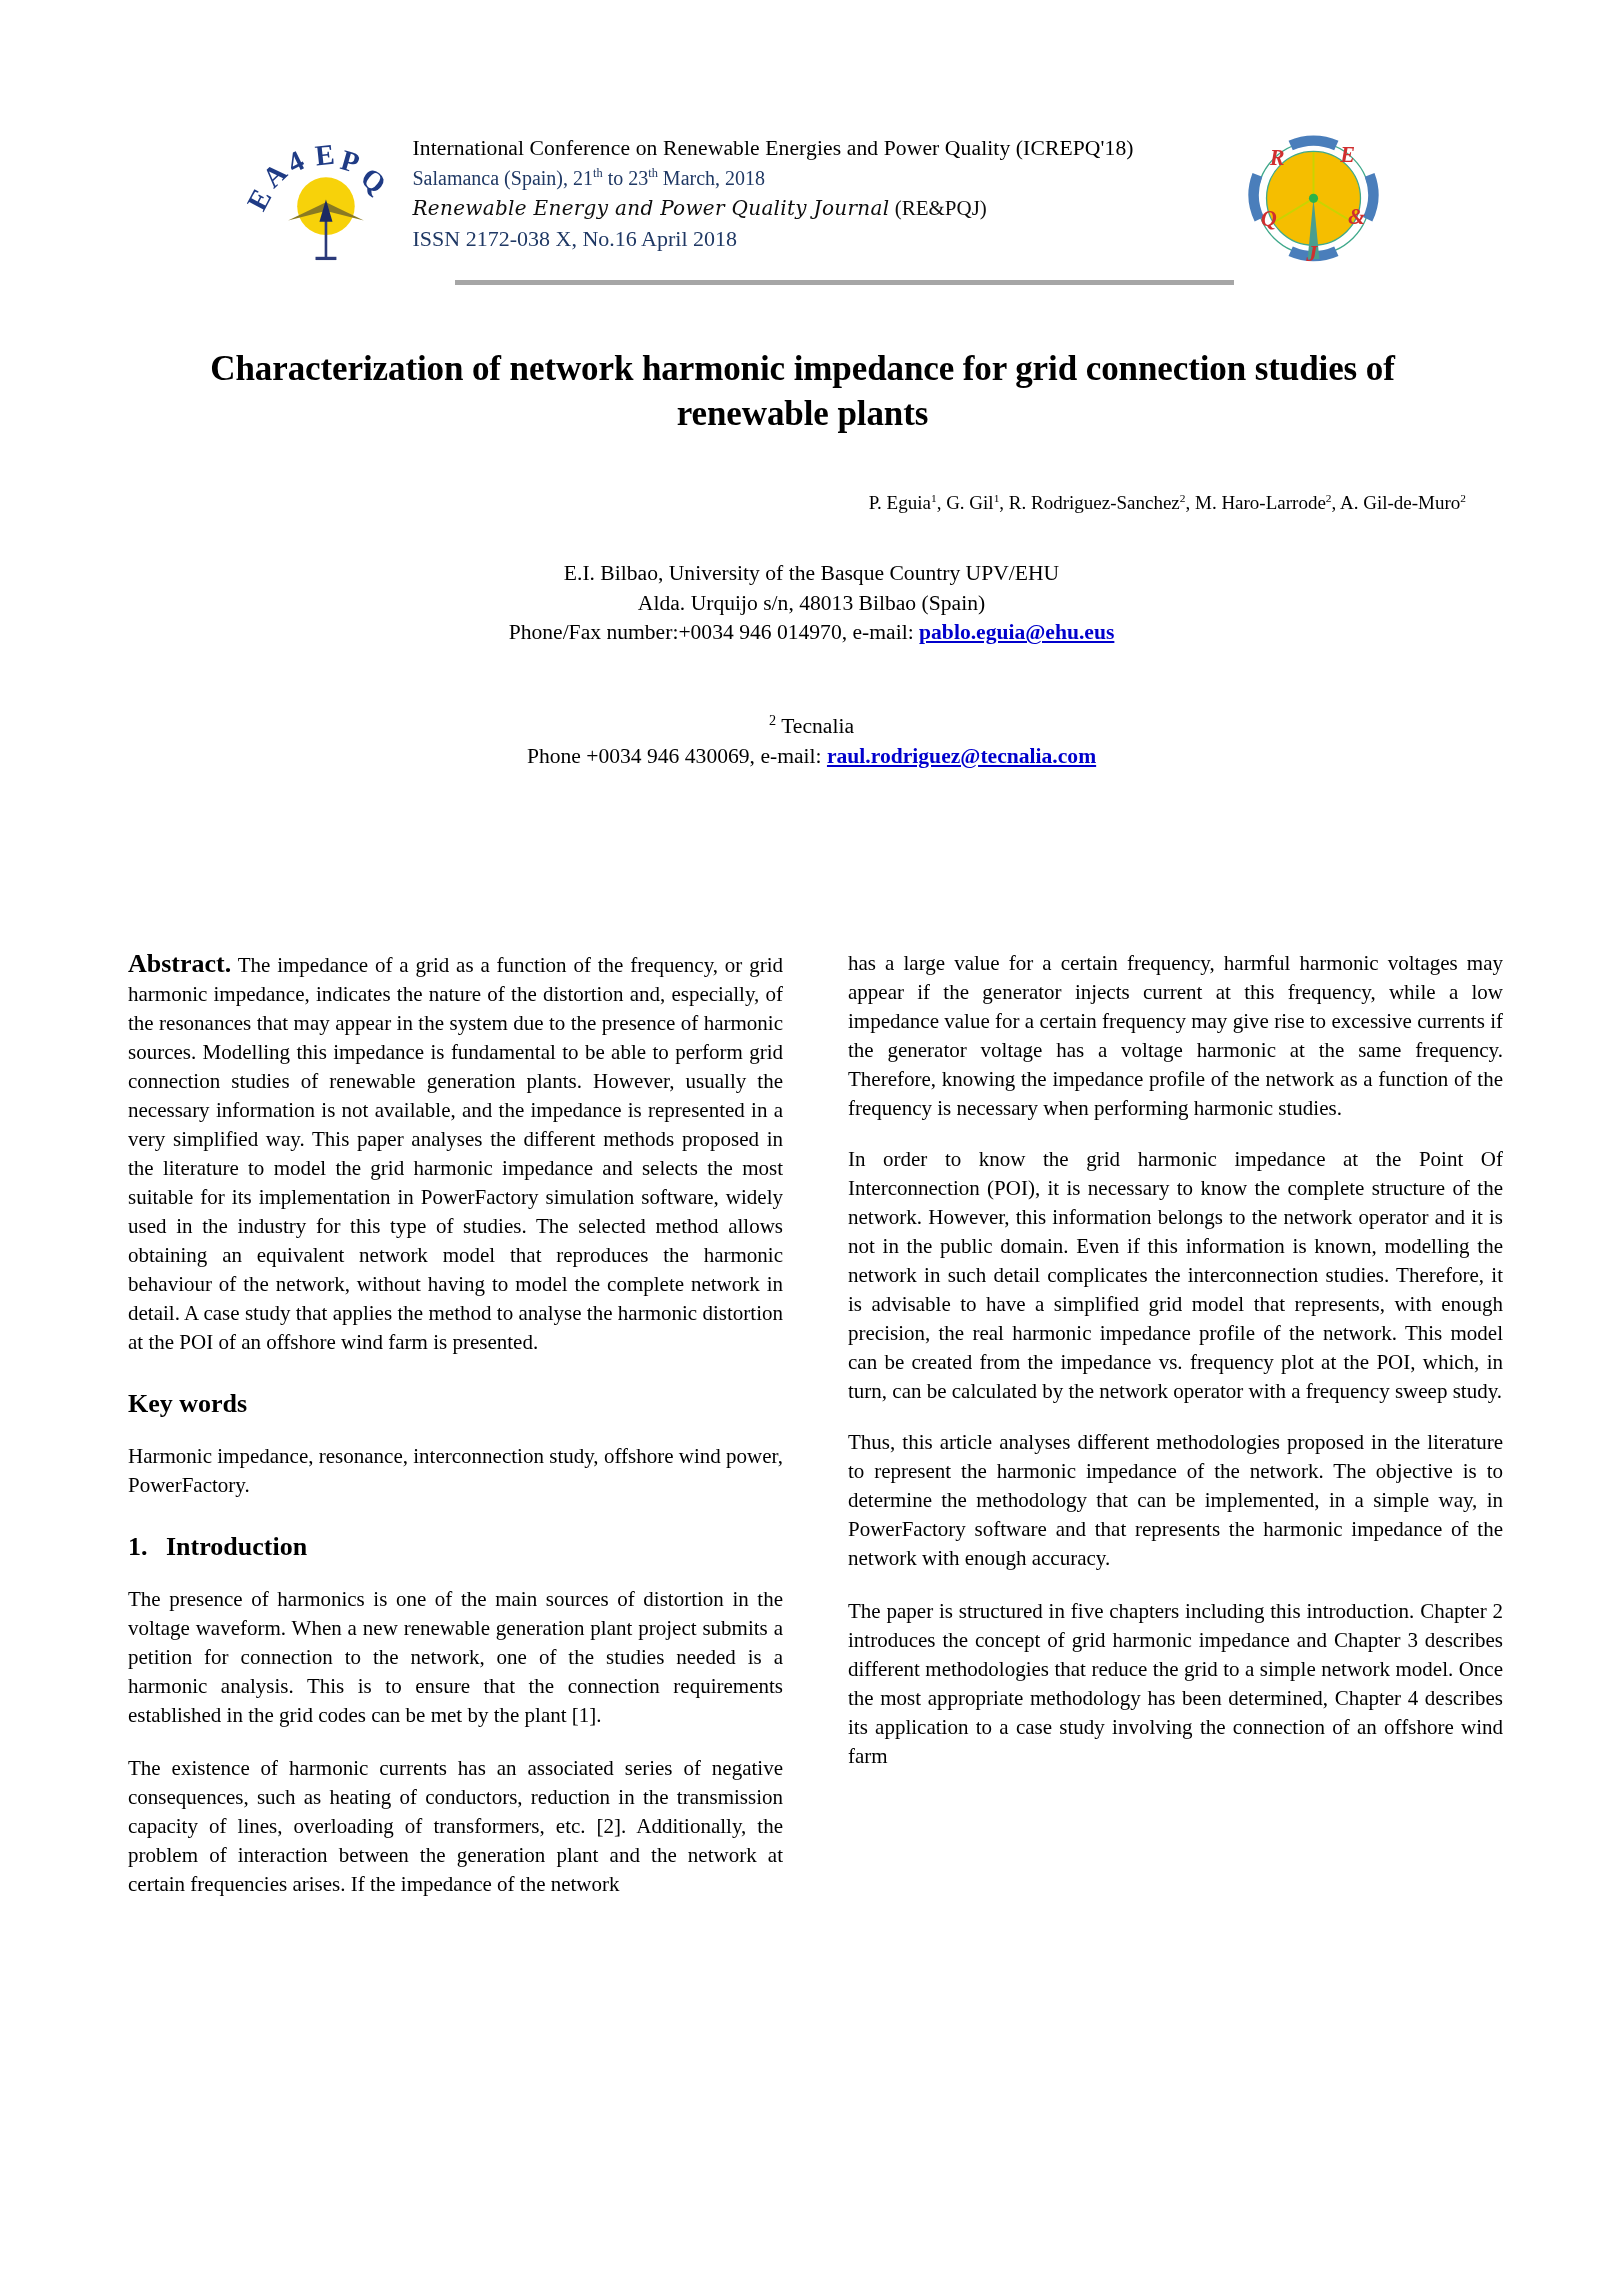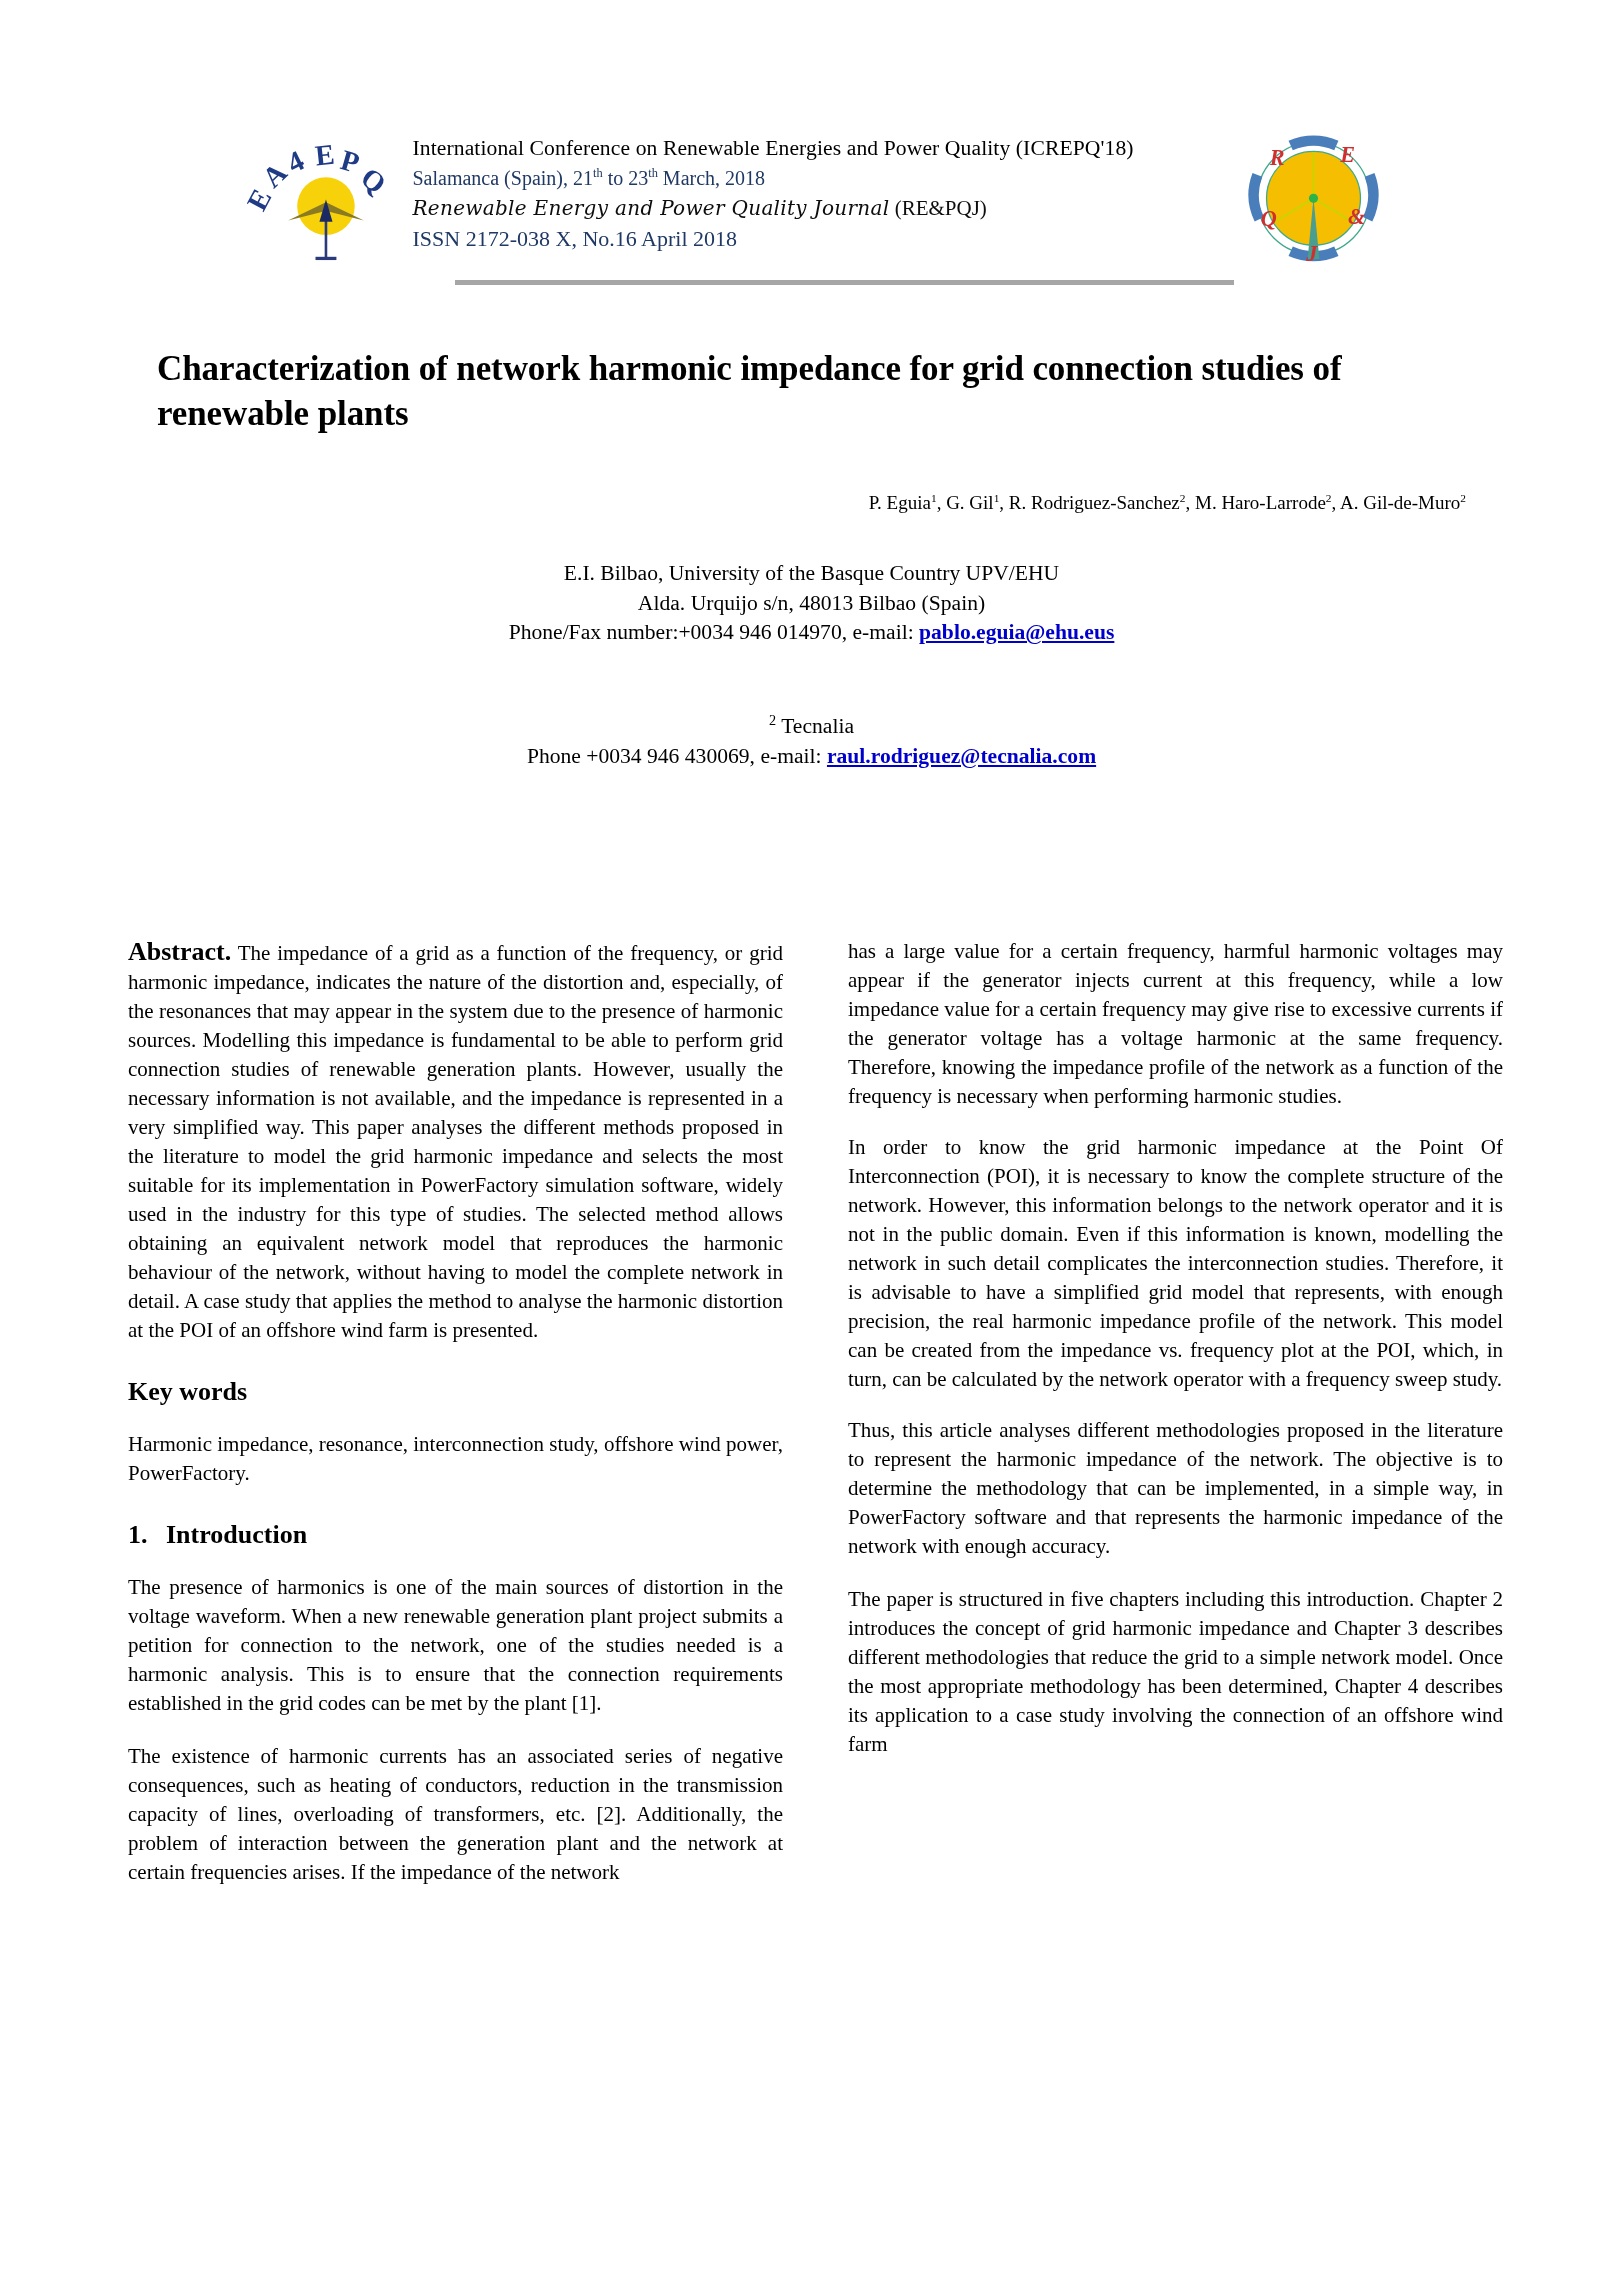--- a/index.html
+++ b/index.html
@@ -91,23 +91,24 @@
     left: 455px;
     top: 280px;
     width: 779px;
     height: 4.6px;
     background: #A6A6A6;
   }
 
   
   .title-block {
     position: absolute;
-    left: 157px;
+    left: 148px;
     top: 346px;
     width: 1309px;
+    text-align: center;
   }
   .paper-title {
     font-size: 35px;
     font-weight: bold;
     line-height: 45px;
     letter-spacing: -0.1px;
     margin: 0;
   }
 
   
@@ -171,21 +172,21 @@
   .heading {
     font-size: 26px;
     font-weight: bold;
     margin: 30px 0 22px 0;
     line-height: 33px;
   }
   .heading-num {
     display: inline-block;
     min-width: 38px;
   }
-  .spacer-top { margin-top: 0; }
+  .spacer-top { margin-top: 12px; }
 </style>
 </head>
 <body>
 
 <div class="page">
 
   <div class="masthead">
     <div class="masthead-inner">
 
       <div class="logo-left">

